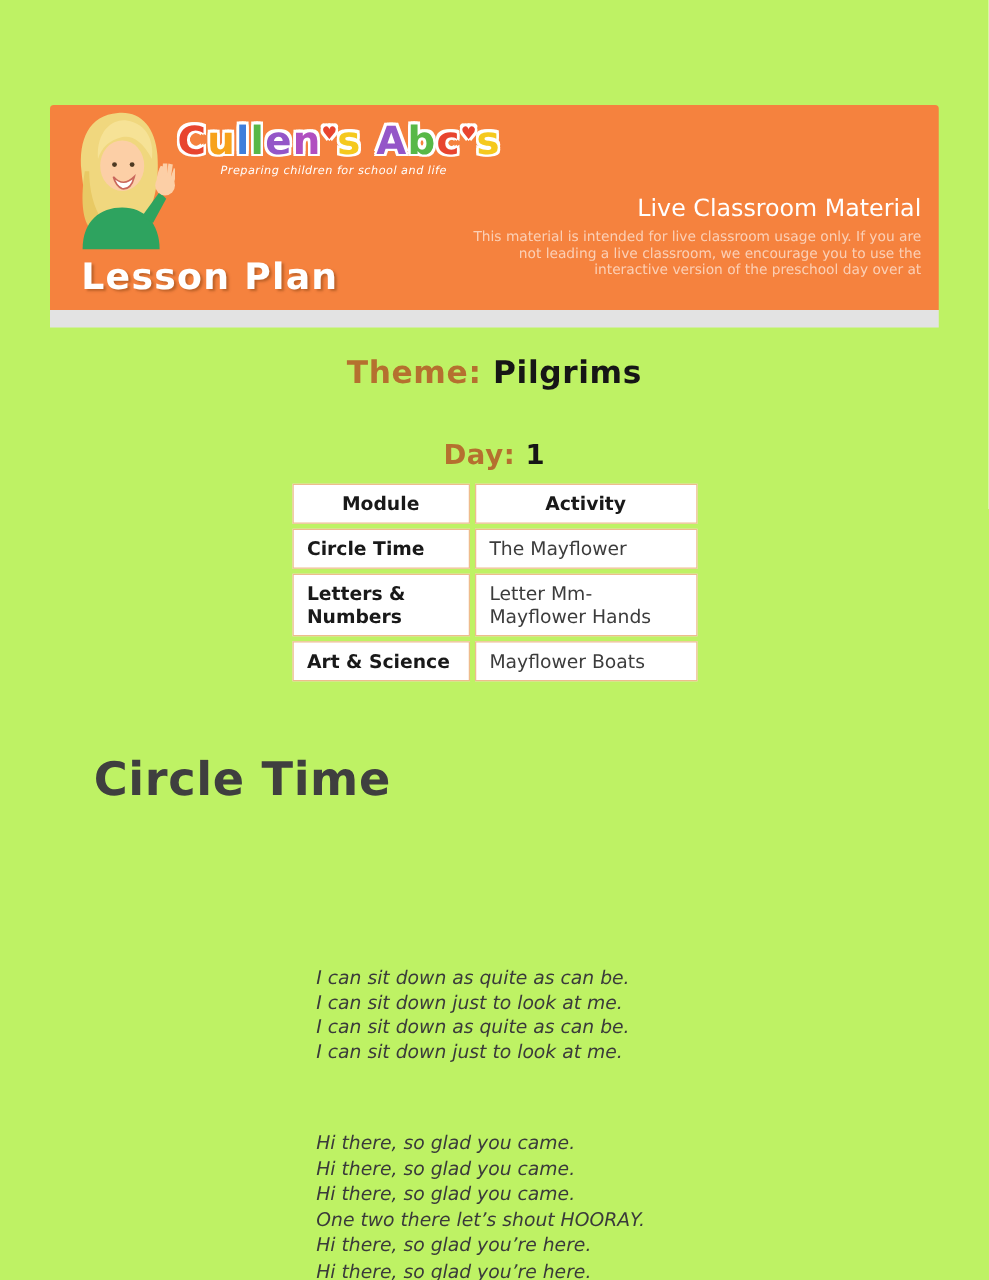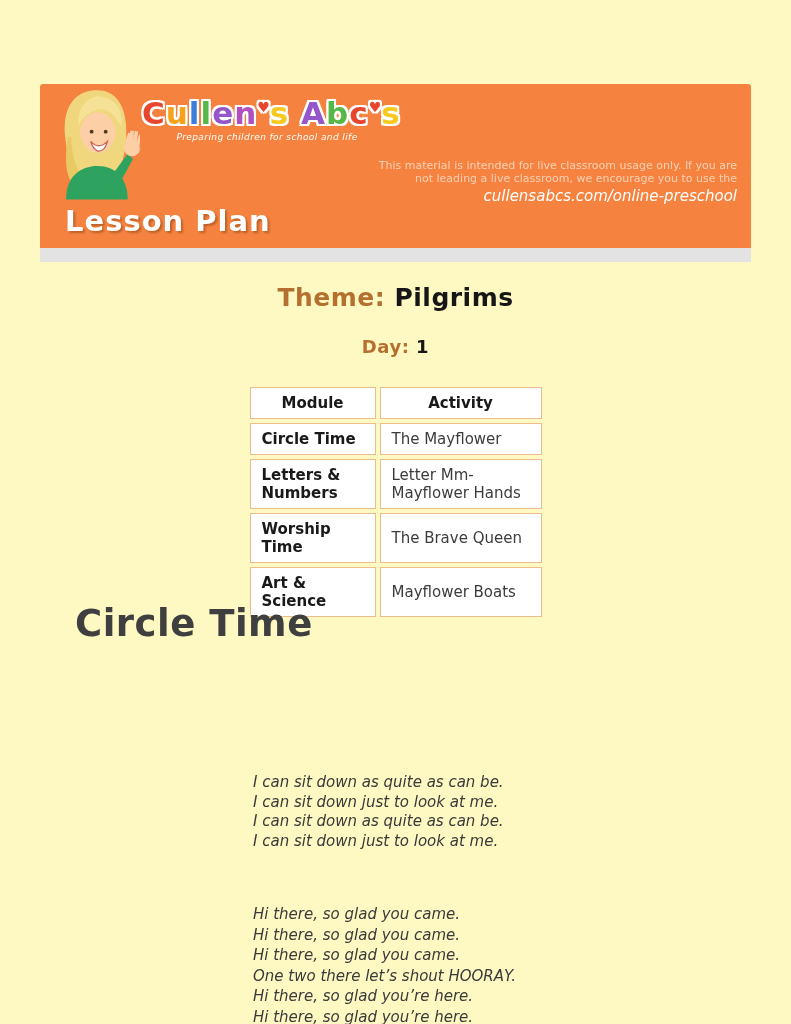--- a/index.html
+++ b/index.html
@@ -1,18 +1,18 @@
 <!DOCTYPE html>
 <html><head>
 <meta charset="utf-8">
 <style>
   * { margin:0; padding:0; box-sizing:border-box; }
   html,body { background:#ffffff; }
   body { font-family:"DejaVu Sans","Liberation Sans",sans-serif; }
-  .page { position:relative; width:791px; height:1024px; background:#fef9c3; overflow:hidden; margin:0 auto; }
+  .page { position:relative; width:791px; height:1024px; background:#bef264; overflow:hidden; margin:0 auto; }
 
   
   .banner { position:absolute; left:40px; top:84px; width:711px; }
   .banner-orange { position:relative; background:#f5823e; height:164px; border-radius:3px 3px 0 0; }
   .banner-gray { height:14px; background:#e3e3e3; }
 
   .avatar { position:absolute; left:12px; top:4px; width:88px; height:112px; }
 
   .logo-block { position:absolute; left:102px; top:14px; width:250px; text-align:center; }
   .logo-word { font-size:31px; font-weight:bold; letter-spacing:1px; line-height:1;
@@ -25,31 +25,31 @@
   .lcm-title { color:#ffffff; font-size:19px; line-height:1.25; }
   .lcm-note { margin-top:3px; color:rgba(255,255,255,.62); font-size:11px; line-height:13px; }
   .lcm-url { margin-top:2px; color:#ffffff; font-size:15px; font-style:italic; }
 
   .lesson-title { position:absolute; left:25px; bottom:10px; color:#ffffff; font-size:29px;
     font-weight:bold; letter-spacing:1px; text-shadow:2px 2px 2px rgba(90,40,0,.35); }
 
   
   .center-line { position:absolute; left:0; width:100%; text-align:center; font-weight:bold; }
   .theme-line { top:283px; font-size:25px; letter-spacing:.5px; }
-  .day-line { top:336px; font-size:18px; letter-spacing:.5px; }
+  .day-line { top:352px; font-size:22px; letter-spacing:.5px; }
   .accent-label { color:#b5702f; }
   .accent-value { color:#161616;margin-top:29px; }
 
   
   .schedule-wrap { position:absolute; top:383px; left:50%; transform:translateX(-50%); }
   table.schedule { border-collapse:separate; border-spacing:4px; }
   table.schedule td, table.schedule th { border:1.5px solid #eebc8d; background:#fff;
     font-size:15px; color:#2f2f2f; padding:6px 11px; vertical-align:middle; }
-  table.schedule th { font-weight:bold; color:#191919; text-align:center; width:126px; height:30px; }
-  table.schedule th.col-activity { width:162px; }
+  table.schedule th { font-weight:bold; color:#191919; text-align:center; width:142px; height:30px; }
+  table.schedule th.col-activity { width:178px; }
   table.schedule td.module-cell { font-weight:bold; color:#191919; text-align:left; }
   table.schedule td.activity-cell { text-align:left; color:#3c3c3c; }
 
   
   .section-heading { position:absolute; left:75px; top:602px; font-size:37px; font-weight:bold;
     color:#3f3f3f; letter-spacing:.5px; }
 
   .para-bold { position:absolute; left:75px; width:645px; font-size:15px; font-weight:bold;
     color:#141414; line-height:22px; }
   .review-para { top:683px; }
@@ -85,25 +85,26 @@
           <ellipse cx="91" cy="68" rx="9" ry="9"></ellipse>
         </g>
       </svg>
 
       <div class="logo-block">
         <div class="logo-word" id="logo-word"><span style="color: rgb(232, 69, 47);">C</span><span style="color: rgb(247, 162, 27);">u</span><span style="color: rgb(62, 126, 219);">l</span><span style="color: rgb(88, 184, 71);">l</span><span style="color: rgb(148, 86, 200);">e</span><span style="color: rgb(176, 79, 192);">n</span><span class="heart" style="color: rgb(232, 69, 47);">♥</span><span style="color: rgb(245, 201, 30);">s</span><span style="color: rgb(255, 255, 255);">&nbsp;</span><span style="color: rgb(148, 86, 200);">A</span><span style="color: rgb(88, 184, 71);">b</span><span style="color: rgb(232, 69, 47);">c</span><span class="heart" style="color: rgb(232, 69, 47);">♥</span><span style="color: rgb(245, 201, 30);">s</span></div>
         <div class="logo-tagline">Preparing children for school and life</div>
       </div>
 
       <div class="lcm-block">
+        <div class="lcm-title">Live Classroom Material</div>
         <div class="lcm-note" id="lcm-note">
             <div>This material is intended for live classroom usage only. If you are</div>
             <div>not leading a live classroom, we encourage you to use the</div>
+            <div>interactive version of the preschool day over at</div>
           </div>
-        <div class="lcm-url">cullensabcs.com/online-preschool</div>
       </div>
 
       <div class="lesson-title">Lesson Plan</div>
     </div>
     <div class="banner-gray"></div>
   </div>
 
   <div class="center-line theme-line">
     <span class="accent-label">Theme:</span>
     <span class="accent-value">Pilgrims</span>
@@ -124,24 +125,20 @@
       <tbody id="schedule-body">
           <tr>
             <td class="module-cell">Circle Time</td>
             <td class="activity-cell">The Mayflower</td>
           </tr>
           <tr>
             <td class="module-cell">Letters &amp; Numbers</td>
             <td class="activity-cell">Letter Mm-Mayflower Hands</td>
           </tr>
           <tr>
-            <td class="module-cell">Worship Time</td>
-            <td class="activity-cell">The Brave Queen</td>
-          </tr>
-          <tr>
             <td class="module-cell">Art &amp; Science</td>
             <td class="activity-cell">Mayflower Boats</td>
           </tr>
         </tbody>
     </table>
   </div>
 
   <h1 class="section-heading">Circle Time</h1>
 
 

